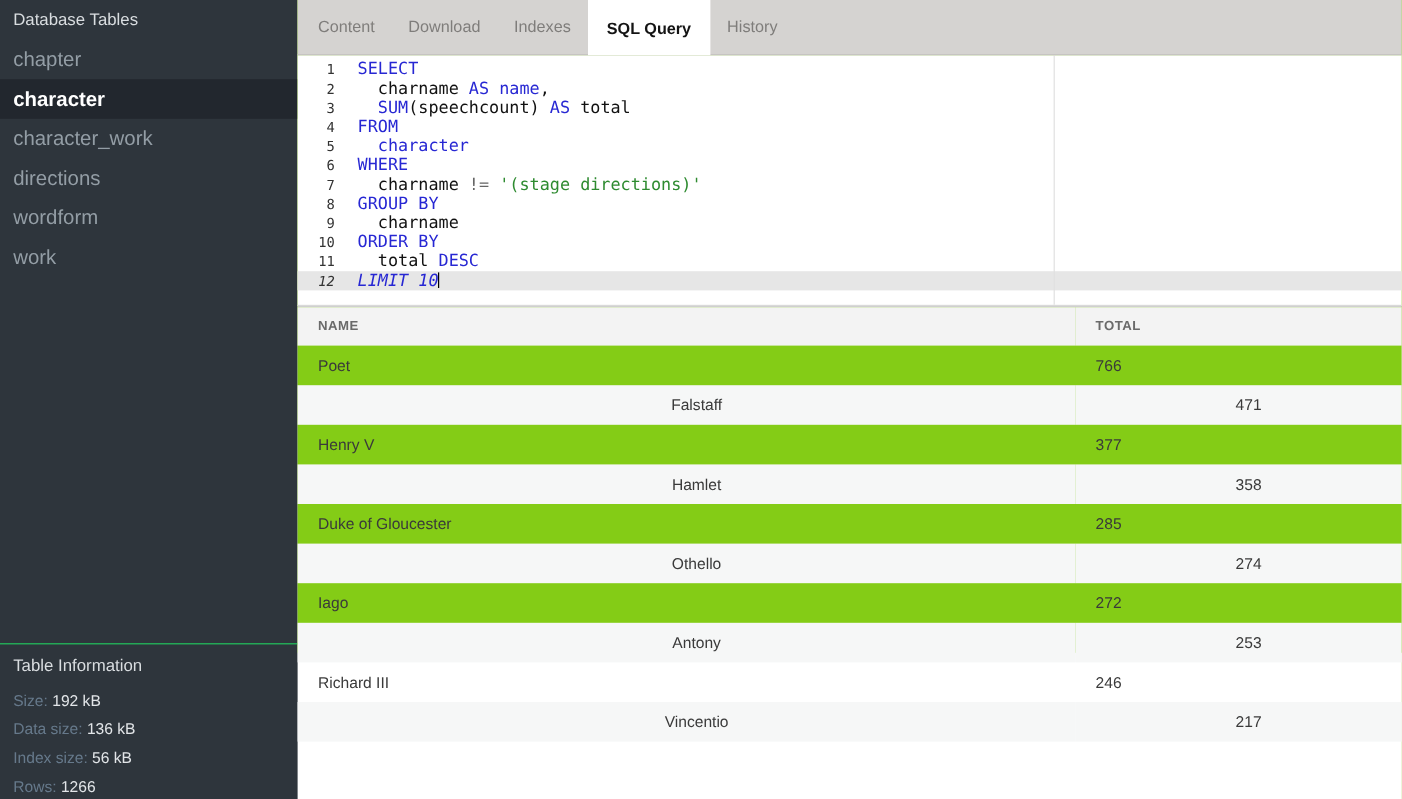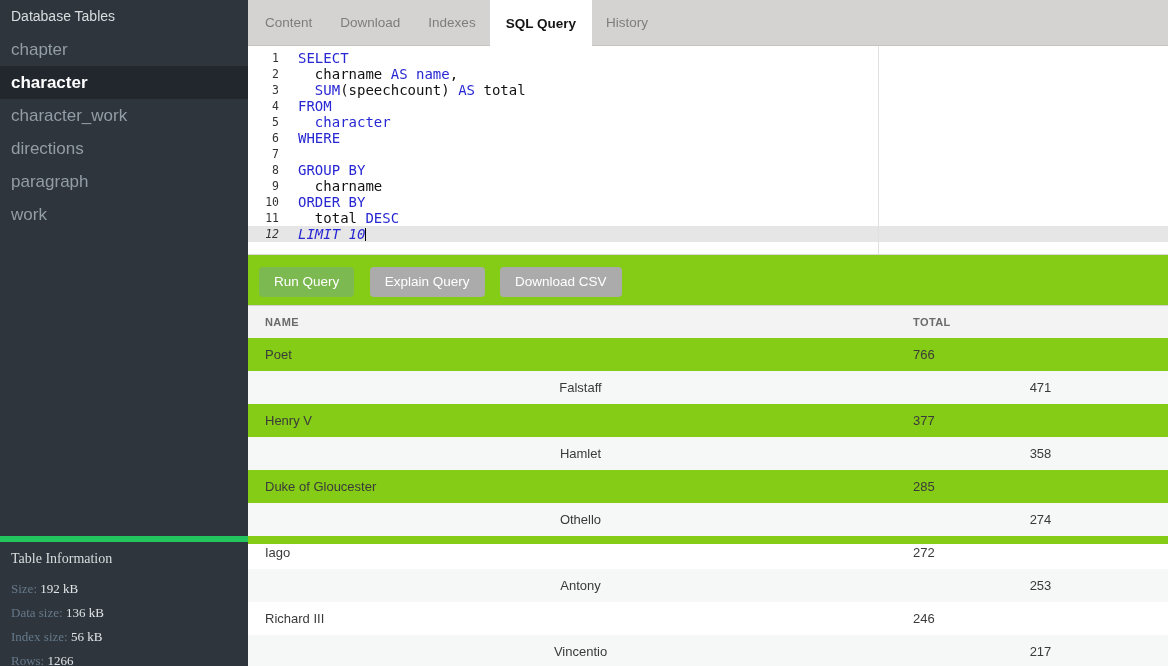--- a/index.html
+++ b/index.html
@@ -9,21 +9,21 @@
   
   .sidebar { position:absolute; left:0; top:0; width:248px; height:666px;
              background:#2e353c; }
   .sidebar-title { height:33px; line-height:33px; padding-left:11px;
                    color:#d9dde0; font-size:14px; }
   .table-item { height:33px; line-height:33px; padding-left:11px;
                 color:#939da5; font-size:17px; cursor:pointer; }
   .table-item.selected { background:#22272e; color:#ffffff; font-weight:bold; }
 
   .table-info { position:absolute; left:0; bottom:0; width:248px; height:130px;
-                border-top:6px solid #22c55e; padding:9px 11px 0 11px;font-family:Liberation Serif, serif; }
+                border-top:1px solid #22c55e; padding:9px 11px 0 11px; }
   .table-info-title { color:#d9dde0; font-size:14px; margin-bottom:10px; }
   .stat-line { font-size:13px; height:24px; line-height:24px; }
   .stat-label { color:#66798b; }
   .stat-value { color:#e2e5e8; }
 
   
   .main { position:absolute; left:248px; top:0; width:920px; height:544px; background:#84cc16; }
 
   
   .tabbar { position:relative; height:46px; background:#d5d3d1;
@@ -73,21 +73,21 @@
 </head>
 <body>
 
 <div class="sidebar">
   <div class="sidebar-title">Database Tables</div>
   <div id="table-list">
       <div class="table-item">chapter</div>
       <div class="table-item selected">character</div>
       <div class="table-item">character_work</div>
       <div class="table-item">directions</div>
-      <div class="table-item">paragraph</div>
+      <div class="table-item">wordform</div>
       <div class="table-item">work</div>
     </div>
 
   <div class="table-info">
     <div class="table-info-title">Table Information</div>
     <div id="stats">
         <div class="stat-line"><span class="stat-label">Size: </span><span class="stat-value">192 kB</span></div>
         <div class="stat-line"><span class="stat-label">Data size: </span><span class="stat-value">136 kB</span></div>
         <div class="stat-line"><span class="stat-label">Index size: </span><span class="stat-value">56 kB</span></div>
         <div class="stat-line"><span class="stat-label">Rows: </span><span class="stat-value">1266</span></div>
@@ -126,20 +126,21 @@
       <div class="code-row">
         <span class="ln">5</span>
         <span class="code"><span class="tk-p">  </span><span class="tk-k">character</span></span>
       </div>
       <div class="code-row">
         <span class="ln">6</span>
         <span class="code"><span class="tk-k">WHERE</span></span>
       </div>
       <div class="code-row">
         <span class="ln">7</span>
+        <span class="code"><span class="tk-p">  charname </span><span class="tk-o">!=</span><span class="tk-p"> </span><span class="tk-s">'(stage directions)'</span></span>
       </div>
       <div class="code-row">
         <span class="ln">8</span>
         <span class="code"><span class="tk-k">GROUP BY</span></span>
       </div>
       <div class="code-row">
         <span class="ln">9</span>
         <span class="code"><span class="tk-p">  charname</span></span>
       </div>
       <div class="code-row">
@@ -149,25 +150,20 @@
       <div class="code-row">
         <span class="ln">11</span>
         <span class="code"><span class="tk-p">  total </span><span class="tk-k">DESC</span></span>
       </div>
       <div class="code-row current">
         <span class="ln">12</span>
         <span class="code"><span class="tk-k">LIMIT</span><span class="tk-p"> </span><span class="tk-n">10</span><span class="caret"></span></span>
       </div>
     </div>
 
-  <div class="button-row">
-    <button class="btn btn-primary">Run Query</button>
-    <button class="btn btn-secondary">Explain Query</button>
-    <button class="btn btn-secondary">Download CSV</button>
-  </div>
 
   <div class="results">
     <table>
       <colgroup>
           <col class="c-name">
           <col>
         </colgroup>
       <thead>
         <tr>
           <th>NAME</th>

